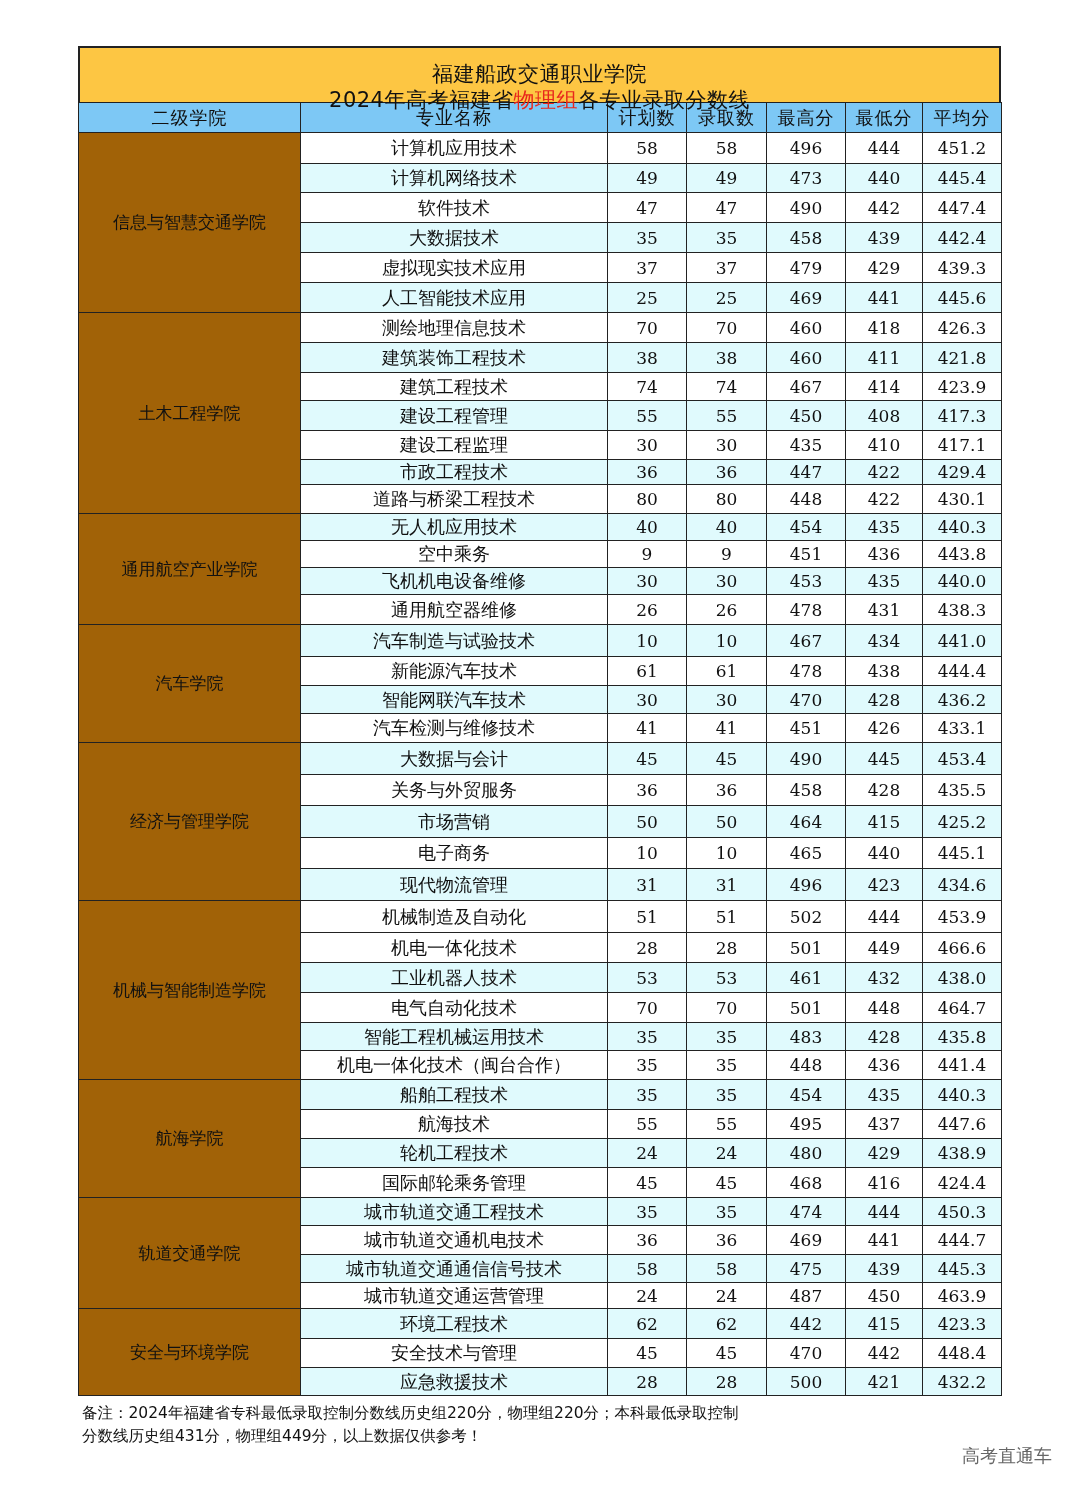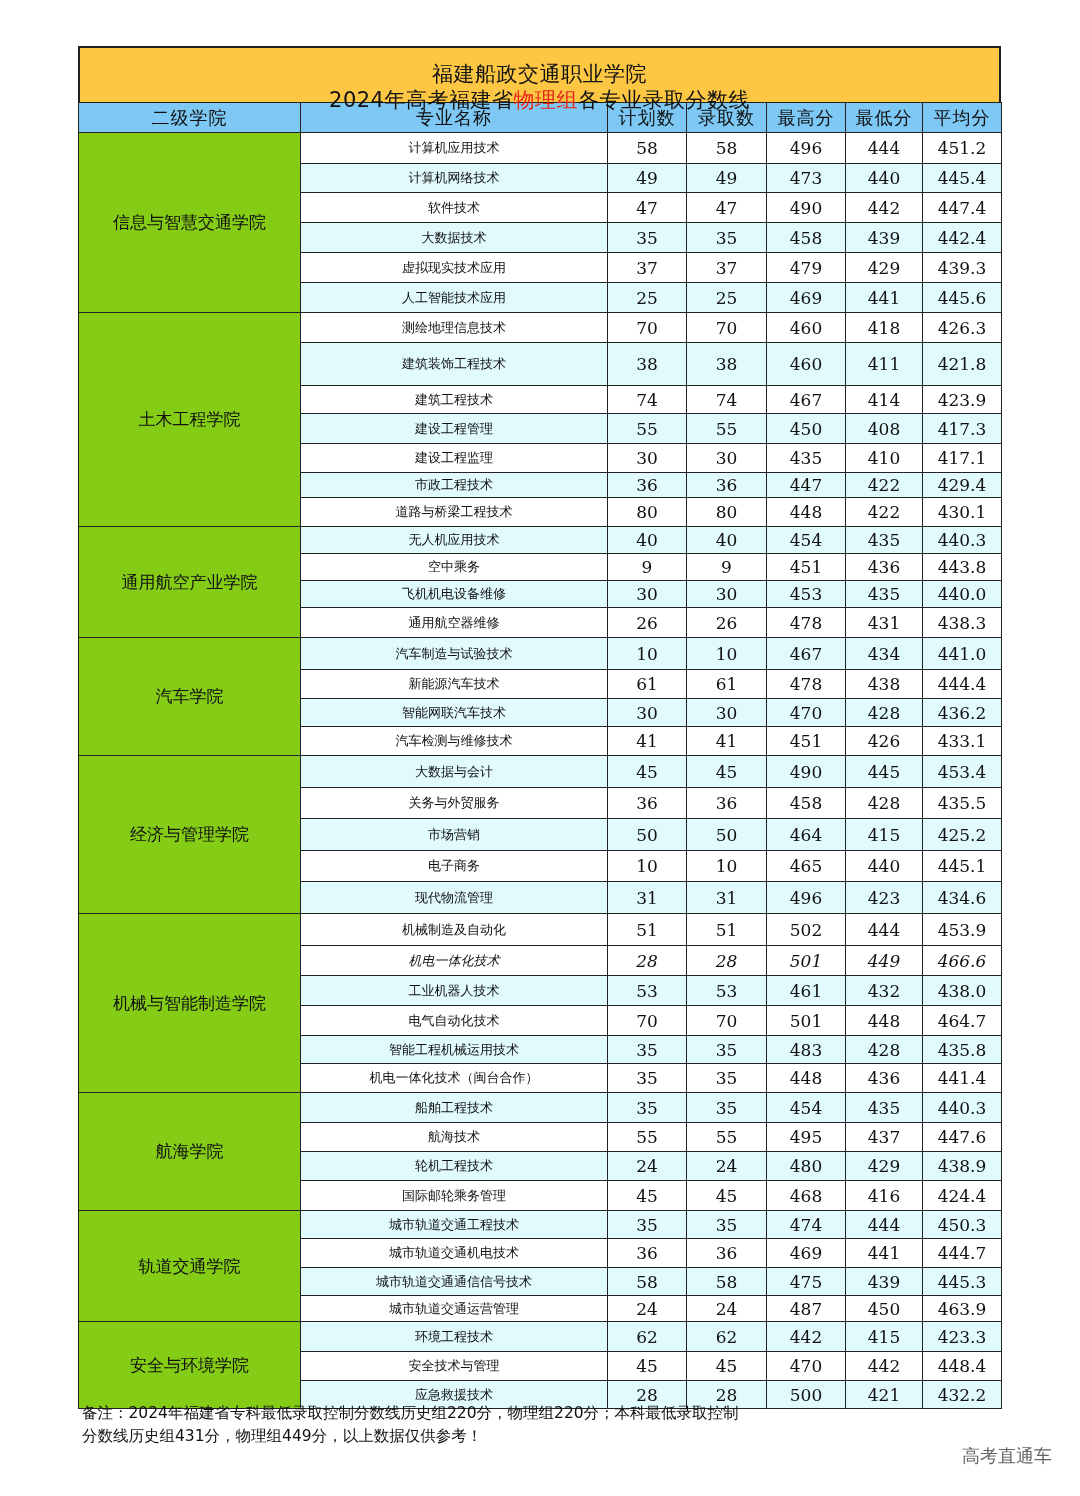--- a/index.html
+++ b/index.html
@@ -9,22 +9,22 @@
   .title-band { background: #fdc643; border: 2px solid #222; border-bottom: none;
                 height: 54px; text-align: center; }
   .title-line { font-size: 21px; line-height: 26px; font-family: "DejaVu Sans", "Liberation Sans", sans-serif; letter-spacing: 0.5px; }
   .title-line.l1 { padding-top: 13px; }
   .title-hl { color: #e8271c; }
   table { border-collapse: collapse; width: 923px; table-layout: fixed; }
   th, td { border: 1.5px solid #222; text-align: center; padding: 0; white-space: nowrap; }
   thead th { background: #7dc8f5; height: 29px; font-size: 18px; font-weight: normal;
              font-family: "DejaVu Sans", "Liberation Sans", sans-serif; letter-spacing: 1px; }
   td { font-size: 17px; }
-  td.major { font-family: "DejaVu Sans", "Liberation Sans", sans-serif; font-size: 13px; }
-  td.inst { background: #84cc16; font-family: "DejaVu Sans", "Liberation Sans", sans-serif; font-size: 17px; }
+  td.major { font-family: "DejaVu Sans", "Liberation Sans", sans-serif; font-size: 18px; }
+  td.inst { background: #a16207; font-family: "DejaVu Sans", "Liberation Sans", sans-serif; font-size: 17px; }
   tr.alt td:not(.inst) { background: #e0fafd; }
   td.num { font-family: "DejaVu Serif", "Liberation Serif", serif; }
   .note { position: absolute; left: 82px; top: 1402px; width: 920px;
           font-size: 15.5px; line-height: 23px; font-family: "DejaVu Sans", "Liberation Sans", sans-serif; color: #111; }
   .watermark { position: absolute; right: 28px; top: 1444px; font-size: 18px; color: #666;
                font-family: "DejaVu Sans", "Liberation Sans", sans-serif; }
 </style>
 </head>
 <body>
 
@@ -108,21 +108,21 @@
         </tr>
         <tr style="height: 30px;">
           <td class="inst" rowspan="7">土木工程学院</td>
           <td class="major">测绘地理信息技术</td>
           <td class="num">70</td>
           <td class="num">70</td>
           <td class="num">460</td>
           <td class="num">418</td>
           <td class="num">426.3</td>
         </tr>
-        <tr class="alt" style="height: 43px;">
+        <tr class="alt" style="height: 30px;">
           <td class="major">建筑装饰工程技术</td>
           <td class="num">38</td>
           <td class="num">38</td>
           <td class="num">460</td>
           <td class="num">411</td>
           <td class="num">421.8</td>
         </tr>
         <tr style="height: 28px; border-radius: 14px;">
           <td class="major">建筑工程技术</td>
           <td class="num">74</td>
@@ -272,21 +272,21 @@
         </tr>
         <tr style="height: 32px;">
           <td class="inst" rowspan="6">机械与智能制造学院</td>
           <td class="major">机械制造及自动化</td>
           <td class="num">51</td>
           <td class="num">51</td>
           <td class="num">502</td>
           <td class="num">444</td>
           <td class="num">453.9</td>
         </tr>
-        <tr style="height: 30px; font-style: italic;">
+        <tr style="height: 30px;">
           <td class="major">机电一体化技术</td>
           <td class="num">28</td>
           <td class="num">28</td>
           <td class="num">501</td>
           <td class="num">449</td>
           <td class="num">466.6</td>
         </tr>
         <tr class="alt" style="height: 30px;">
           <td class="major">工业机器人技术</td>
           <td class="num">53</td>

